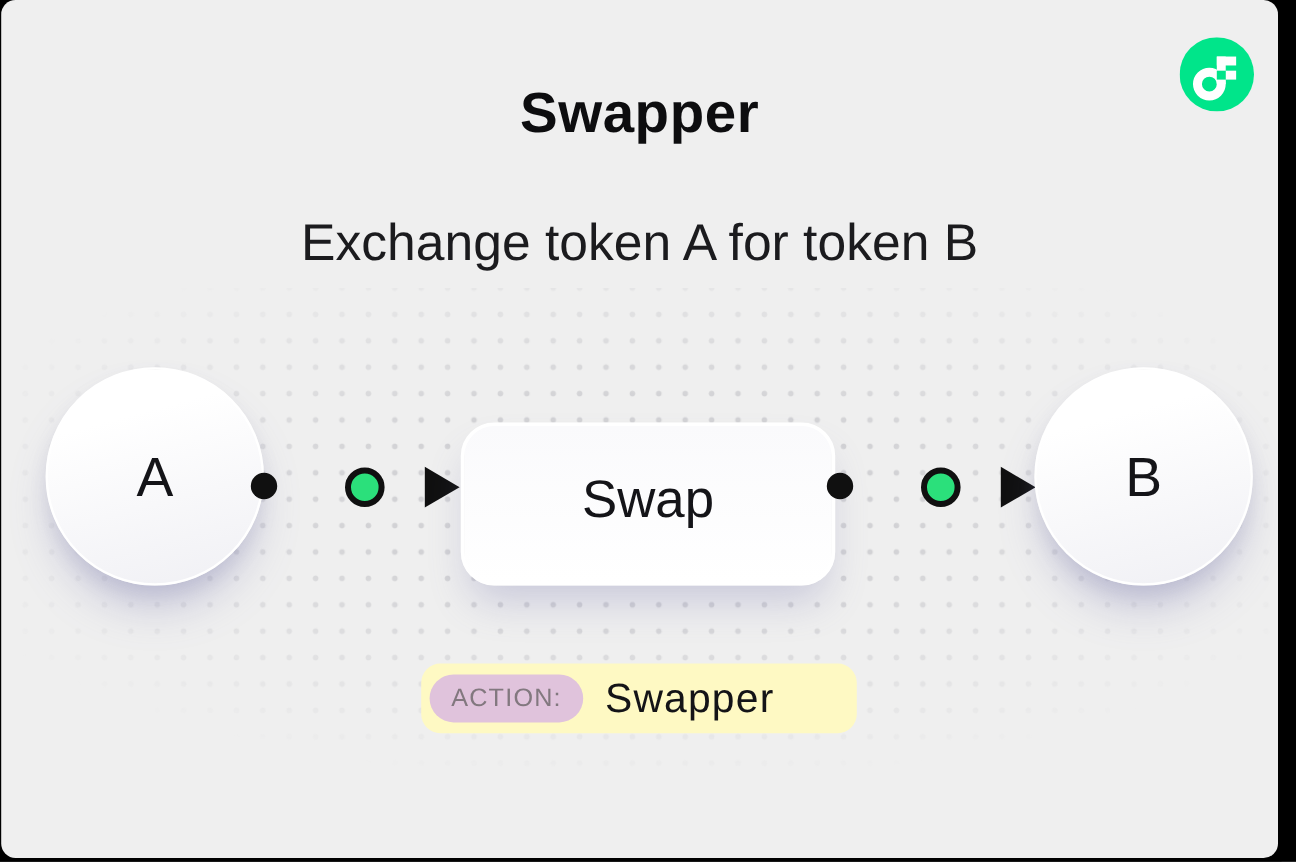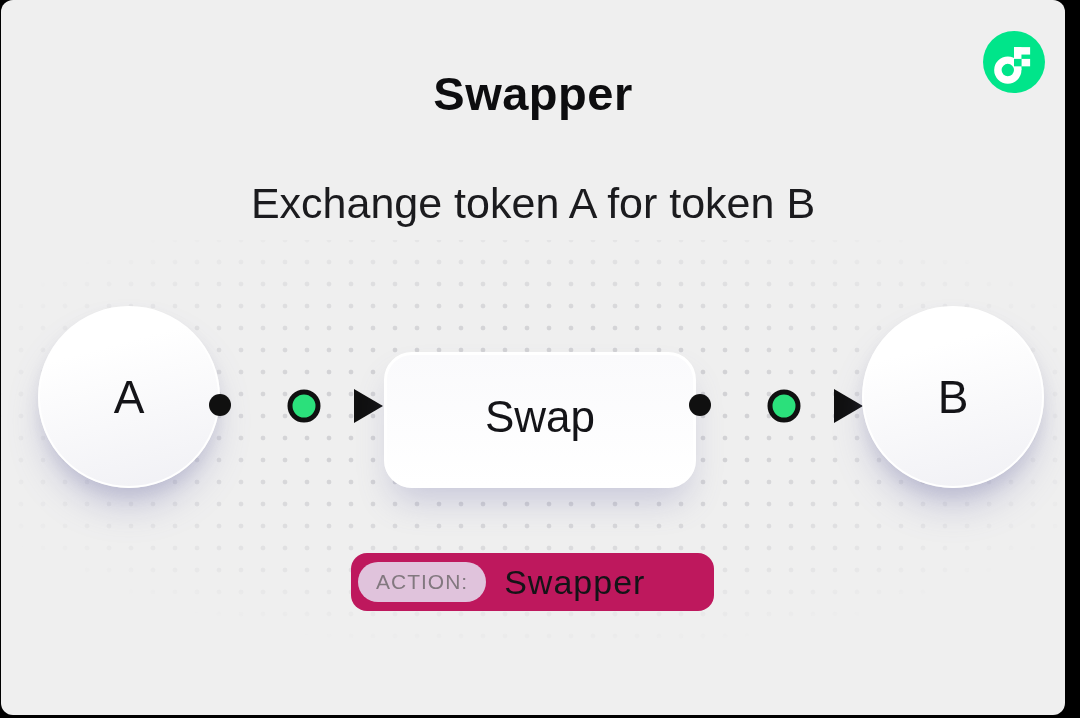--- a/index.html
+++ b/index.html
@@ -45,21 +45,21 @@
     background:linear-gradient(180deg,#fafafc,#ffffff);
     box-shadow:0 20px 34px -8px rgba(108,108,168,.30);
     display:flex;align-items:center;justify-content:center;
     font-size:44px;color:#141418;padding-bottom:6px;margin-top:13px;
   }
   .connector{position:absolute;top:374px;width:182px;height:64px;}
   .c1{left:203px;}
   .c2{left:683px;}
   .badge{
     position:absolute;left:350px;top:553px;width:363px;height:58px;
-    background:#be185d;border-radius:16px;
+    background:#fef9c3;border-radius:16px;
     display:flex;align-items:center;padding-left:7px;
   }
   .badge-pill{
     background:#e0c3dc;border-radius:999px;height:40px;padding:0 18px;
     display:flex;align-items:center;justify-content:center;
     font-size:21px;font-weight:500;letter-spacing:1px;color:#82787f;
   }
   .badge-value{
     margin-left:18px;font-size:34px;letter-spacing:1px;color:#141417;
   }

